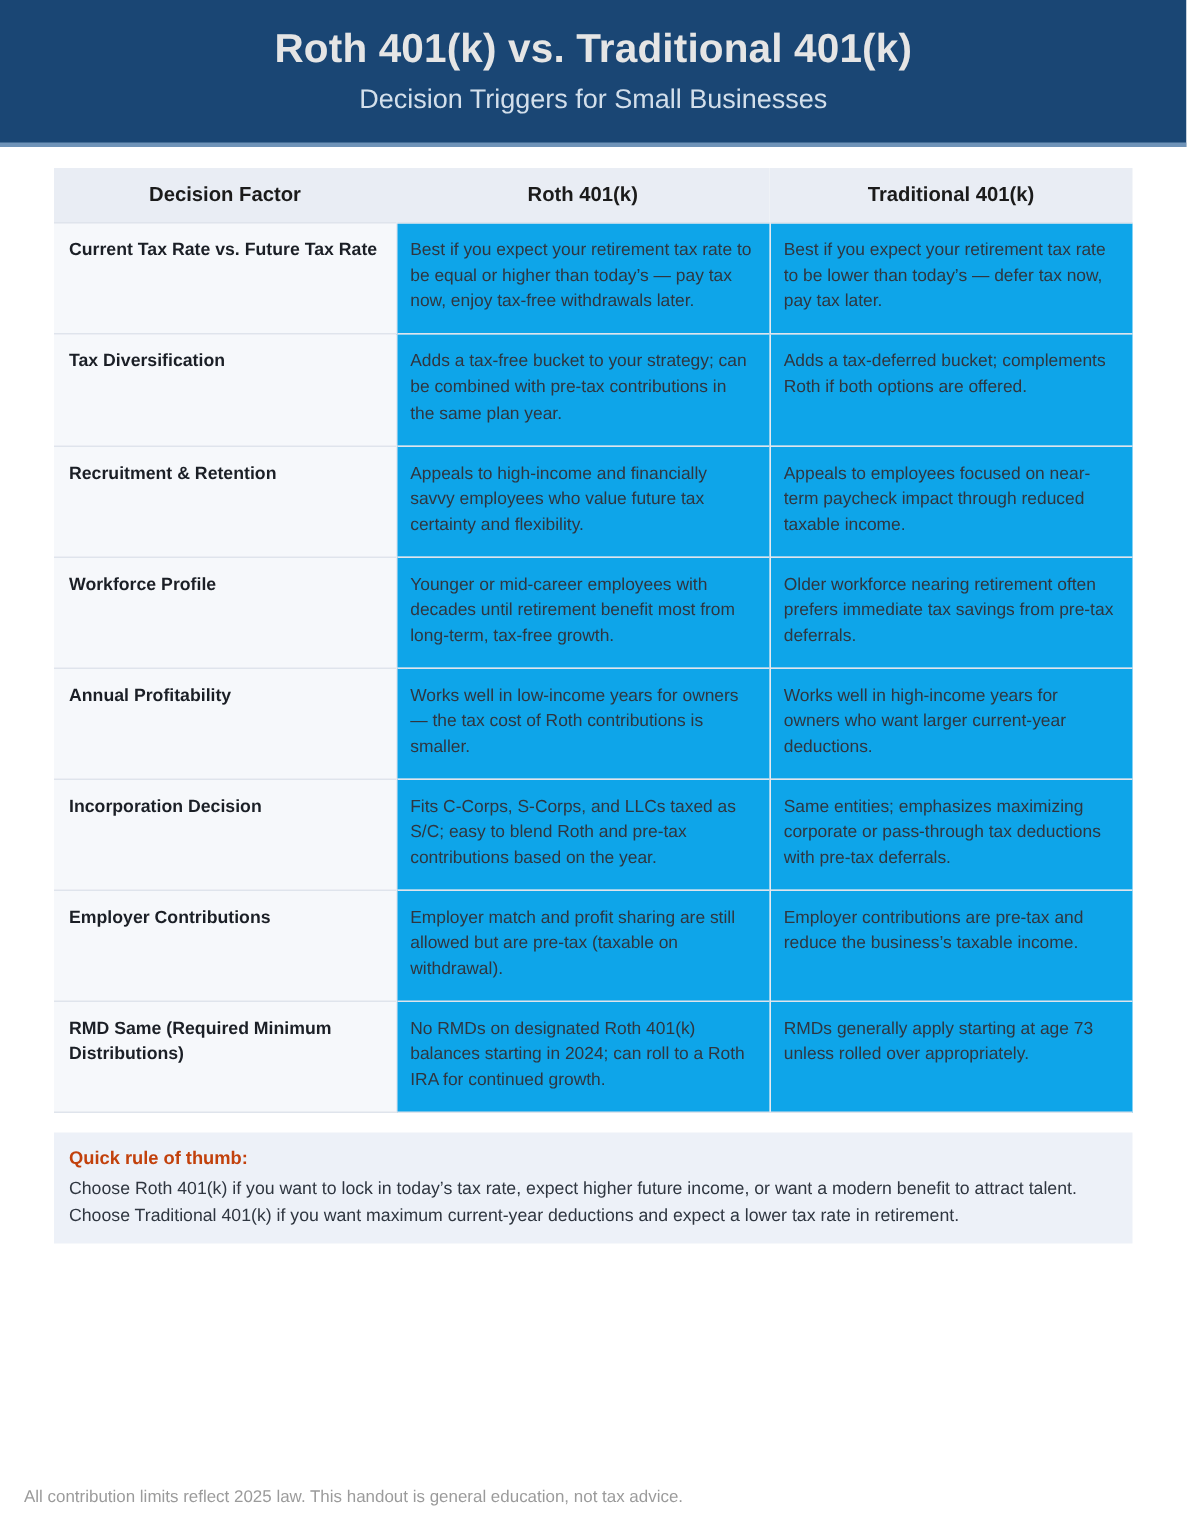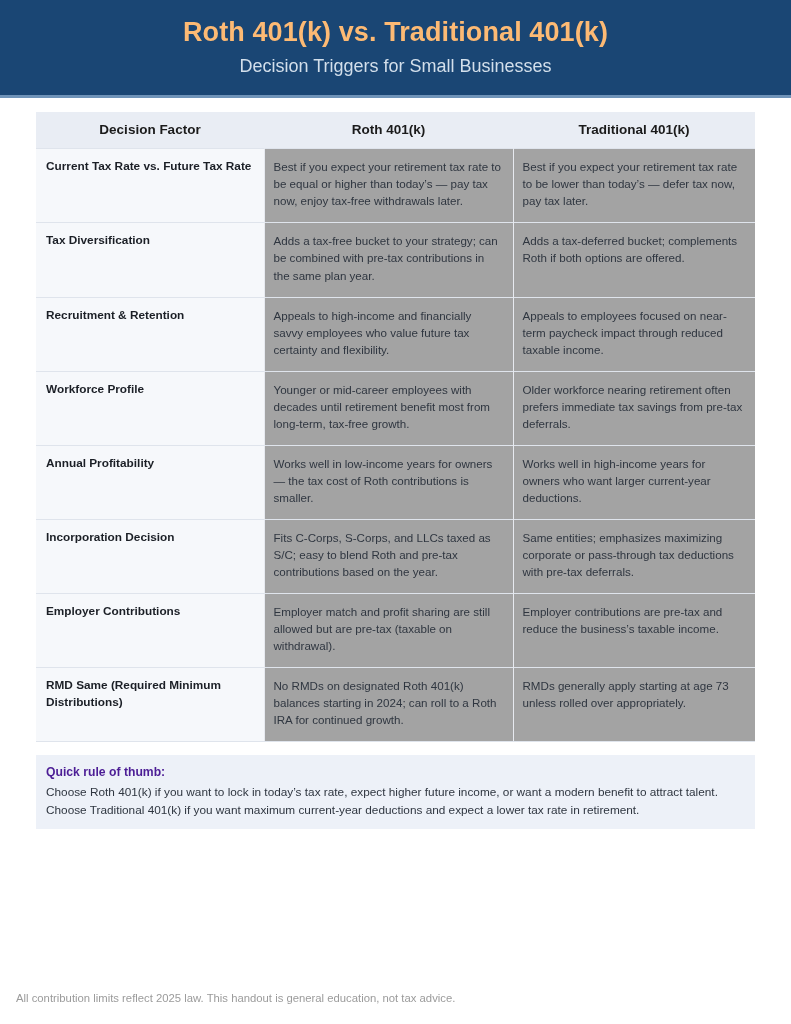--- a/index.html
+++ b/index.html
@@ -17,21 +17,21 @@
   }
 
   
   .header-band {
     background: #1a4674;
     padding: 16px 0 18px 0;
     text-align: center;
     border-bottom: 3px solid #6f93b8;
   }
   .header-title {
-    color: #fdba74;
+    color: #e5e5e5;
     font-size: 27px;
     font-weight: bold;
     letter-spacing: 0.1px;
     line-height: 1.25;
     margin: 0 0 6px 0;
   }
   .header-subtitle {
     color: #d3dfeb;
     font-size: 18px;
     font-weight: normal;
@@ -63,21 +63,21 @@
   table.compare th.col-trad { width: 242px; }
 
   table.compare td {
     border-top: 1px solid #dfe4ec;
     border-right: 1px solid #e7eaf0;
     padding: 9px 11px 13px 9px;
     vertical-align: top;
     font-size: 11.6px;
     line-height: 1.47;
     color: #2f3640;
-    background: #a3a3a3;
+    background: #0ea5e9;
   }
   table.compare td:last-child { border-right: none; }
 
   table.compare td.factor {
     font-weight: bold;
     color: #1b1f26;
     font-size: 11.8px;
     line-height: 1.42;
     background: #f6f8fb;
     padding-left: 10px;
@@ -87,21 +87,21 @@
   
   .callout {
     margin: 13px 36px 0 36px;
     width: 719px;
     background: #edf1f8;
     padding: 9px 10px 10px 10px;
   }
   .callout-title {
     font-size: 12.2px;
     font-weight: bold;
-    color: #4c1d95;
+    color: #c2410c;
     margin: 0 0 3px 0;
     line-height: 1.4;
   }
   .callout-body {
     font-size: 11.8px;
     color: #2f3640;
     line-height: 1.48;
     margin: 0;
   }
 

